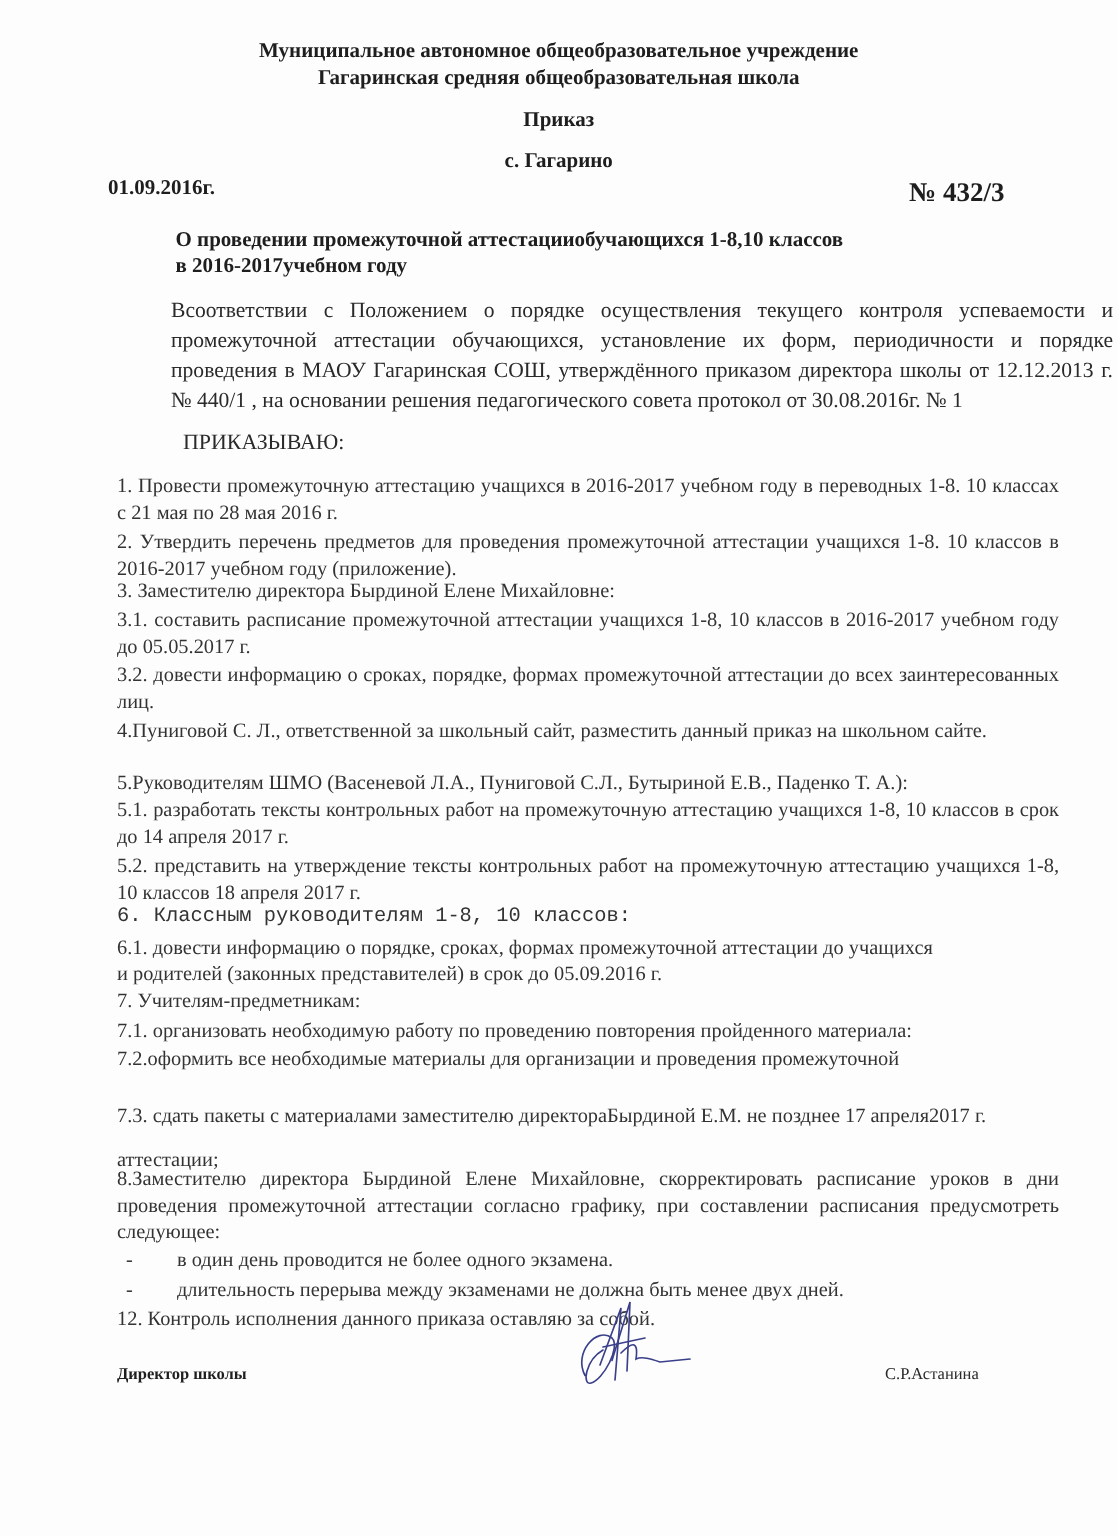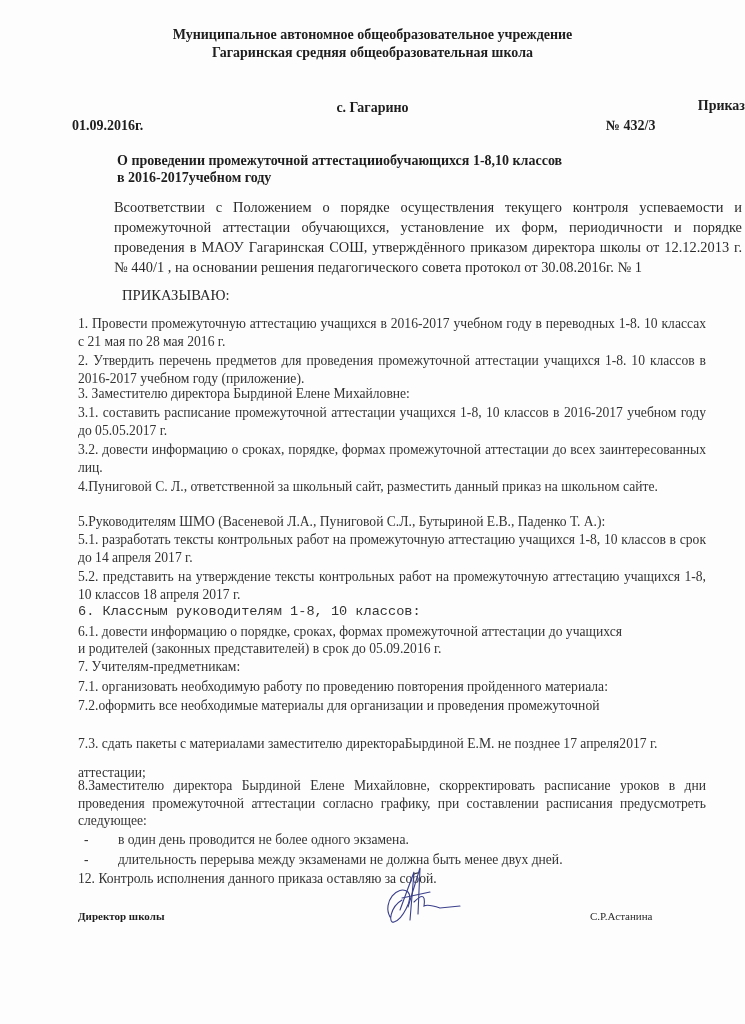--- a/index.html
+++ b/index.html
@@ -18,24 +18,24 @@
   .bullet .txt { position: absolute; left: 40px; top: 0; white-space: nowrap; }
   .sig-label { font-size: 11px; }
 </style>
 </head>
 <body>
 
 <div class="page">
 
   <div class="abs hdr center bold" style="top:45px;">Гагаринская средняя общеобразовательная школа</div>
   <div class="abs hdr center bold" style="top:27px;">Муниципальное автономное общеобразовательное учреждение</div>
-  <div class="abs hdr center bold" style="top:98px;text-align:right;">Приказ</div>
+  <div class="abs hdr center bold" style="top:73px;">Приказ</div>
   <div class="abs hdr center bold" style="top:100px;">с. Гагарино</div>
   <div class="abs bold" style="left:72px; top:118px; font-size:14px;">01.09.2016г.</div>
-  <div class="abs bold" style="left:606px; top:118px; font-size:14px;font-family:Liberation Serif, serif;">№ 432/3</div>
+  <div class="abs bold" style="left:606px; top:118px; font-size:18px;font-family:Liberation Serif, serif;">№ 432/3</div>
 
   <div class="abs bold" style="left:117px; top:153px; font-size:14px;">О проведении промежуточной аттестацииобучающихся 1-8,10 классов</div>
   <div class="abs bold" style="left:117px; top:170px; font-size:14px;">в 2016-2017учебном  году</div>
 
   <div class="abs par j-last" style="top:197px; font-size:14.4px; line-height:20px; left:78px; width:628px;">Всоответствии с Положением о порядке осуществления текущего контроля успеваемости и промежуточной аттестации обучающихся, установление их форм, периодичности и порядке проведения в МАОУ Гагаринская  СОШ, утверждённого приказом директора школы от 12.12.2013 г. № 440/1 , на основании  решения педагогического совета  протокол от 30.08.2016г.  № 1</div>
 
   <div class="abs" style="left:122px; top:287px; font-size:14.6px;">ПРИКАЗЫВАЮ:</div>
 
   <div class="item j-last" style="top:315px;">1. Провести промежуточную аттестацию учащихся  в 2016-2017 учебном году в переводных 1-8. 10 классах  с 21 мая по 28 мая 2016 г.</div>
   <div class="item j-last" style="top:352px;">2. Утвердить перечень предметов для проведения промежуточной аттестации учащихся 1-8. 10 классов в 2016-2017 учебном году (приложение).</div>

